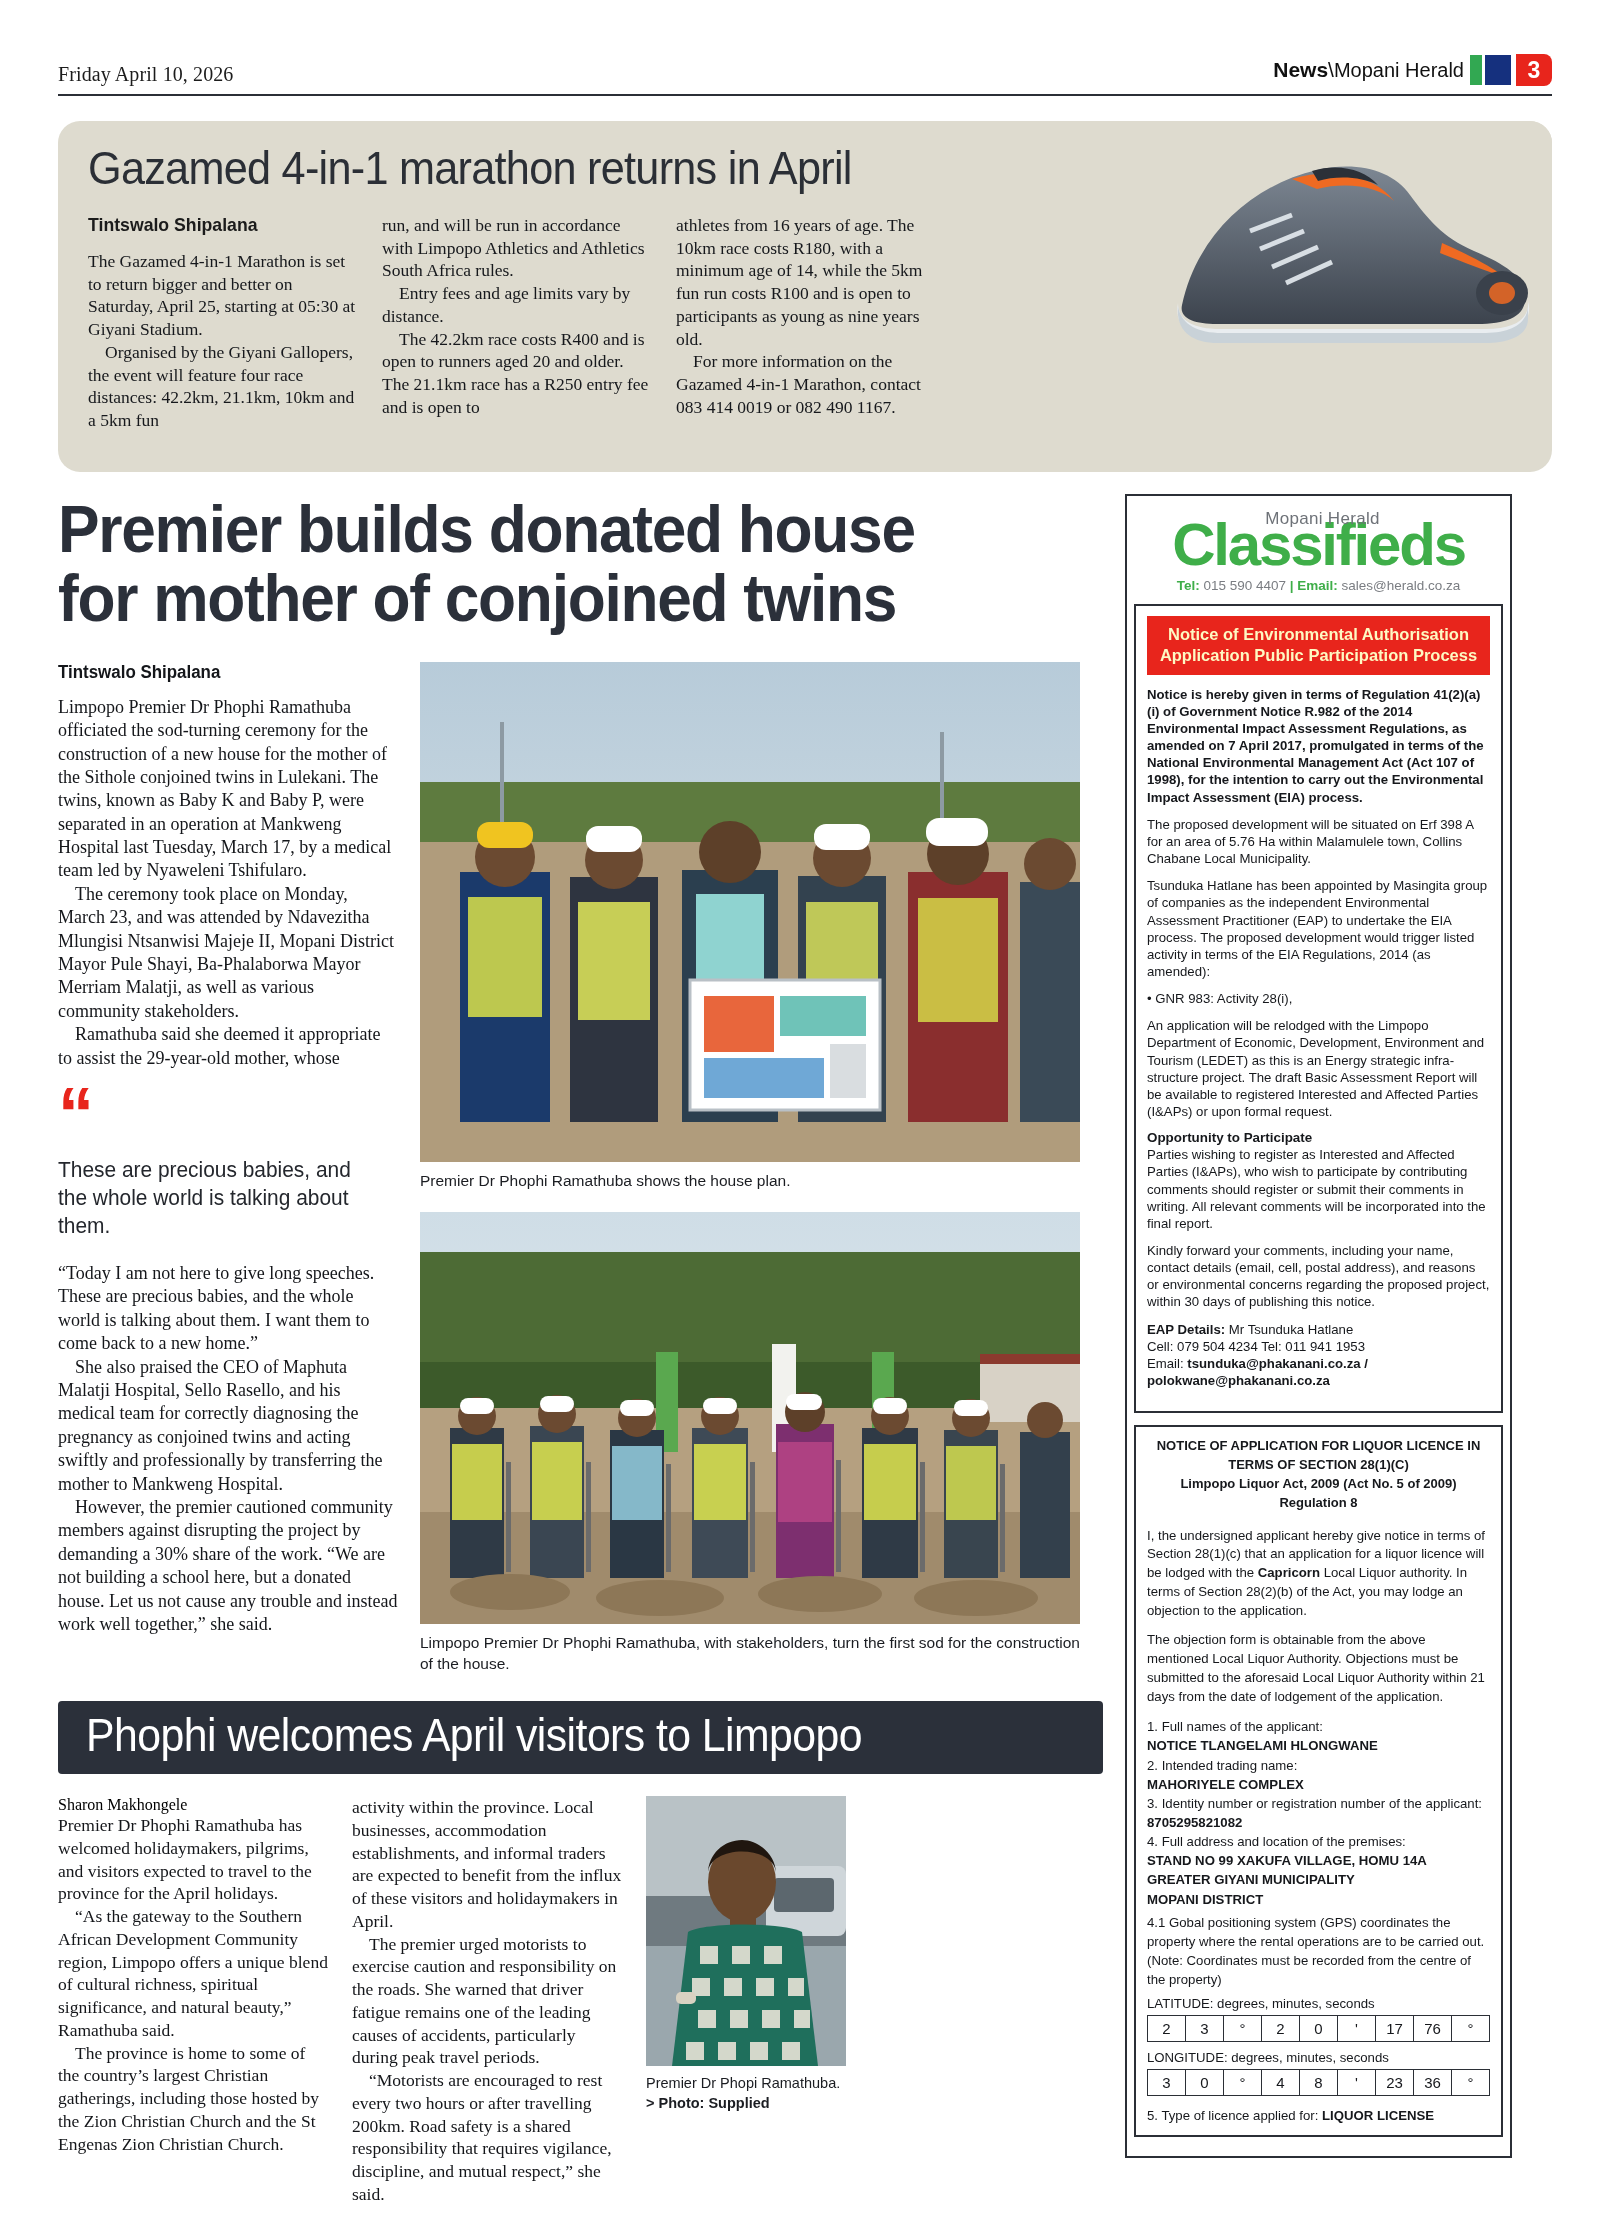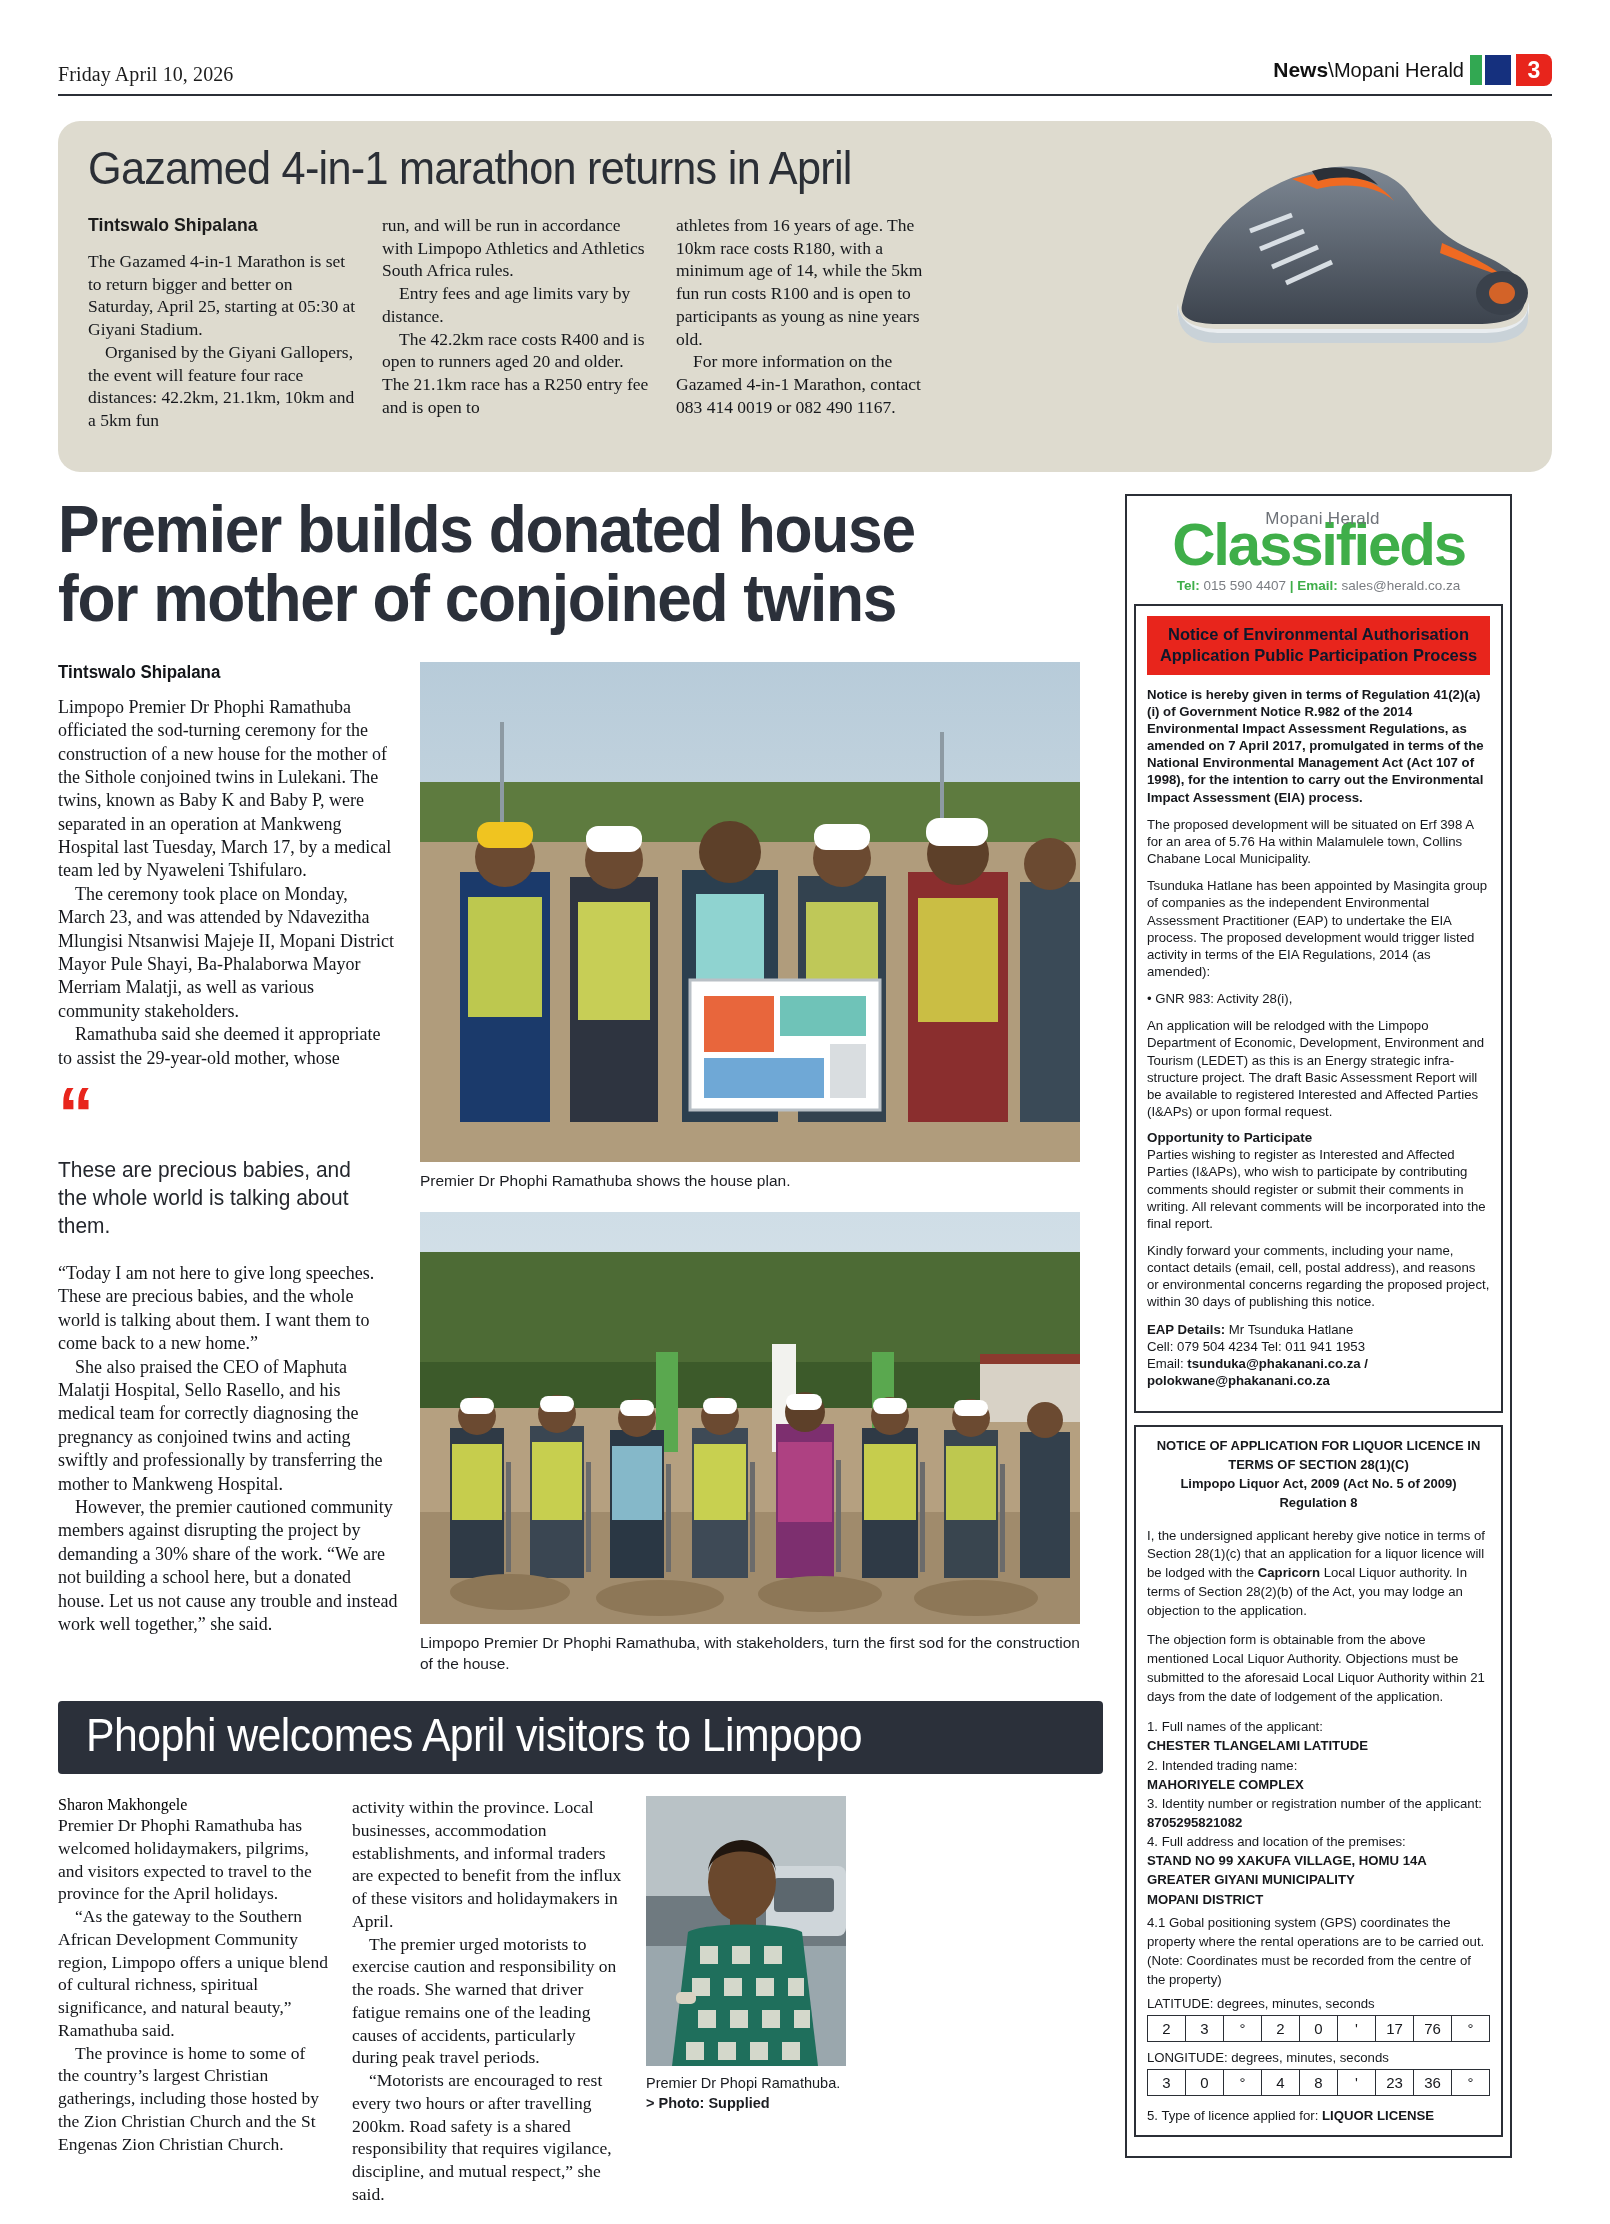--- a/index.html
+++ b/index.html
@@ -136,21 +136,21 @@
     font-size: 60px; color: #3fae49; letter-spacing: -2.2px; line-height: 1.05;
   }
   .cl-contact {
     font-family: "Liberation Sans", sans-serif; font-size: 13.5px; color: #7a7d82;
     margin-top: 2px; margin-bottom: 7px;
   }
   .cl-contact b { color: #3fae49; }
 
   .ad-box { border: 2px solid #2b2f36; padding: 10px 11px 12px 11px; margin-bottom: 12px; }
   .ad-redhead {
-    background: #e8251c; color: #0f172a; text-align: center;
+    background: #e8251c; color: #fef9c3; text-align: center;
     font-family: "Liberation Sans", sans-serif; font-weight: bold;
     font-size: 16.5px; line-height: 1.3; padding: 8px 10px; margin-bottom: 11px;
   }
   .ad-p {
     font-family: "Liberation Sans", sans-serif; font-size: 13.2px; line-height: 1.30;
     color: #16181c; margin-bottom: 10px; text-align: left;
   }
   .ad-p.bold { font-weight: bold; }
   .ad-p b { font-weight: bold; }
   .ad-sub {
@@ -543,21 +543,21 @@
             <div>Limpopo Liquor Act, 2009 (Act No. 5 of 2009)</div>
             <div>Regulation 8</div>
           </div>
 
           <div class="liq-p">
             <span>I, the undersigned applicant hereby give notice in terms of Section 28(1)(c) that an application for a liquor licence will be lodged with the </span><b>Capricorn</b><span> Local Liquor authority. In terms of Section 28(2)(b) of the Act, you may lodge an objection to the application.</span>
           </div>
           <div class="liq-p">The objection form is obtainable from the above mentioned Local Liquor Authority. Objections must be submitted to the aforesaid Local Liquor Authority within 21 days from the date of lodgement of the application.</div>
 
           <div class="liq-line">1. Full names of the applicant:</div>
-          <div class="liq-line b">CHESTER TLANGELAMI LATITUDE</div>
+          <div class="liq-line b">NOTICE TLANGELAMI HLONGWANE</div>
           <div class="liq-line">2. Intended trading name:</div>
           <div class="liq-line b">MAHORIYELE COMPLEX</div>
           <div class="liq-line">3. Identity number or registration number of the applicant:</div>
           <div class="liq-line b">8705295821082</div>
           <div class="liq-line">4. Full address and location of the premises:</div>
           <div class="liq-line b">STAND NO 99 XAKUFA VILLAGE, HOMU 14A</div>
           <div class="liq-line b">GREATER GIYANI MUNICIPALITY</div>
           <div class="liq-line b">MOPANI DISTRICT</div>
           <div class="liq-line" style="margin-top:4px">4.1 Gobal positioning system (GPS) coordinates the property where the rental operations are to be carried out. (Note: Coordinates must be recorded from the centre of the property)</div>
 

